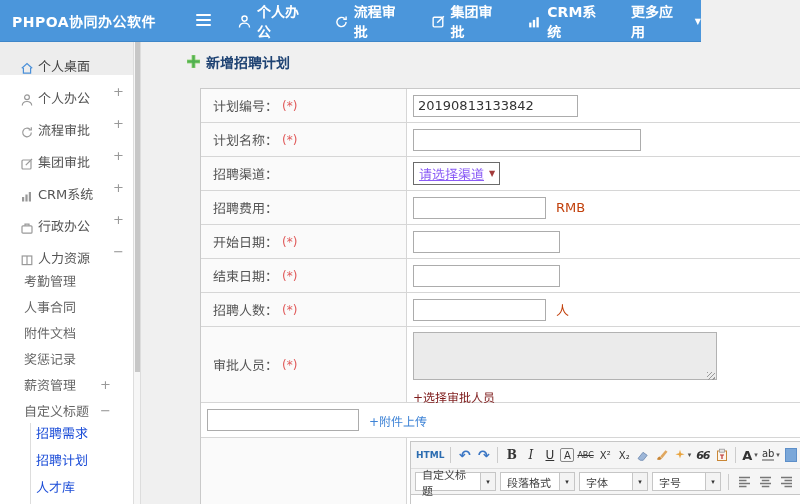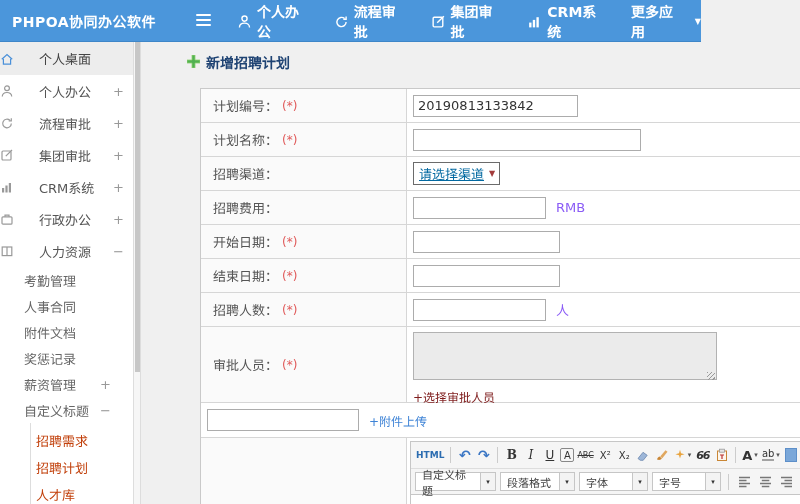--- a/index.html
+++ b/index.html
@@ -13,34 +13,34 @@
           color:#fff; font-size:14px; font-weight:bold; letter-spacing:0.5px; }
   .hamburger { position:absolute; left:196px; top:14px; width:15px; height:14px; cursor:pointer; }
   .hamburger i { display:block; width:15px; height:2px; background:#fff; margin-bottom:3px; border-radius:1px; }
   .topnav { position:absolute; left:237px; top:0; height:42px; display:flex; align-items:center; gap:23px; }
   .nav-item { display:flex; align-items:center; gap:5px; color:#fff; font-size:14px; font-weight:600; cursor:pointer; }
   .nav-item .nicon { display:flex; align-items:center; }
   .nav-caret { font-size:8px; margin-left:5px; }
 
   
   .sidebar { position:absolute; left:0; top:42px; width:133px; height:462px; background:#fff; }
-  .side-item { position:relative; height:32px; display:flex; align-items:center; padding-left:0;
-               color:#555; font-size:13px; cursor:pointer;gap:21px; }
+  .side-item { position:relative; height:32px; display:flex; align-items:flex-end; padding-left:20px;
+               color:#555; font-size:13px; cursor:pointer; }
   .side-item.active { height:33px; background:#ededed; color:#444; }
   .side-item .sicon { width:16px; display:flex; align-items:center; color:#999; margin-right:2px; }
   .side-item.active .sicon { color:#4a90d9; }
   .side-item .expand { position:absolute; right:9px; top:50%; transform:translateY(-50%);
                        color:#999; font-size:13px; }
   .sub-item { position:relative; height:26px; display:flex; align-items:center; padding-left:24px;
               color:#666; font-size:13px; cursor:pointer; }
   .sub-item .expand { position:absolute; right:22px; top:50%; transform:translateY(-50%);
                       color:#999; font-size:13px; }
   .sub2-group { margin-left:30px; border-left:1px solid #ddd; }
-  .sub2-item { height:27px; display:flex; align-items:flex-end; padding-left:5px;
-               color:#c2410c; font-size:13px; cursor:pointer; }
+  .sub2-item { height:27px; display:flex; align-items:flex-start; padding-left:5px;
+               color:#1d4ed8; font-size:13px; cursor:pointer; }
 
   
   .v-scrollbar { position:absolute; left:133px; top:42px; width:8px; height:462px;
                  background:#f6f6f6; border-left:1px solid #ddd; border-right:1px solid #ddd; }
   .v-thumb { position:absolute; left:1px; top:0; width:5px; height:330px; background:#c7c7c7; }
 
   
   .main { position:absolute; left:141px; top:42px; width:659px; height:462px; background:#f0f0f0; }
   .page-title { position:absolute; left:46px; top:10px; display:flex; align-items:center; gap:6px; }
   .page-title .ttl { font-size:14px; font-weight:bold; color:#1f4373; }
@@ -49,24 +49,24 @@
   .form-table { position:absolute; left:59px; top:46px; width:616px; border:1px solid #c9c9c9; background:#fff; }
   .frow { display:flex; border-bottom:1px solid #d6d6d6; }
   .frow:last-child { border-bottom:none; }
   .fcell-label { width:206px; background:#fafafa; border-right:1px solid #d6d6d6;
                  display:flex; align-items:center; padding-left:12px; flex-shrink:0; }
   .flabel { font-size:13px; color:#555; }
   .req { font-size:12px; color:#e05a5a; margin-left:4px; }
   .fcell-value { flex:1; display:flex; align-items:center; padding-left:6px; }
   .ftext { height:22px; border:1px solid #acacac; background:#fff; font-size:13px; color:#333;
            padding:1px 4px; font-family:inherit; }
-  .unit { font-size:13px; color:#8b5cf6; margin-left:10px; }
+  .unit { font-size:13px; color:#c2410c; margin-left:10px; }
   .fselect { display:flex; align-items:center; height:23px; border:1px solid #6b6b6b; background:#fff;
              padding:0 4px 0 5px; cursor:pointer; }
-  .fselect .sel-text { font-size:13px; color:#0369a1; text-decoration:underline; }
+  .fselect .sel-text { font-size:13px; color:#8b5cf6; text-decoration:underline; }
   .fselect .sel-arrow { font-size:8px; color:#a33c3c; margin-left:5px; }
   .cell-col { display:flex; flex-direction:column; align-items:flex-start; padding:5px 0 0 6px; }
   .ftextarea { width:304px; height:48px; background:#ebebeb; border:1px solid #b2b2b2; resize:none;
                font-family:inherit; }
   .ta-wrap { position:relative; }
   .ta-grip { position:absolute; right:2px; bottom:4px; width:8px; height:8px; pointer-events:none;
              background:repeating-linear-gradient(135deg,#999 0 1px,transparent 1px 3px); }
   .flink { font-size:12px; color:#7f1d1d; text-decoration:none; margin-top:4px; cursor:pointer; }
   .flink-inline { font-size:12px; color:#3e83d6; text-decoration:none; margin-left:10px; cursor:pointer; }
 

